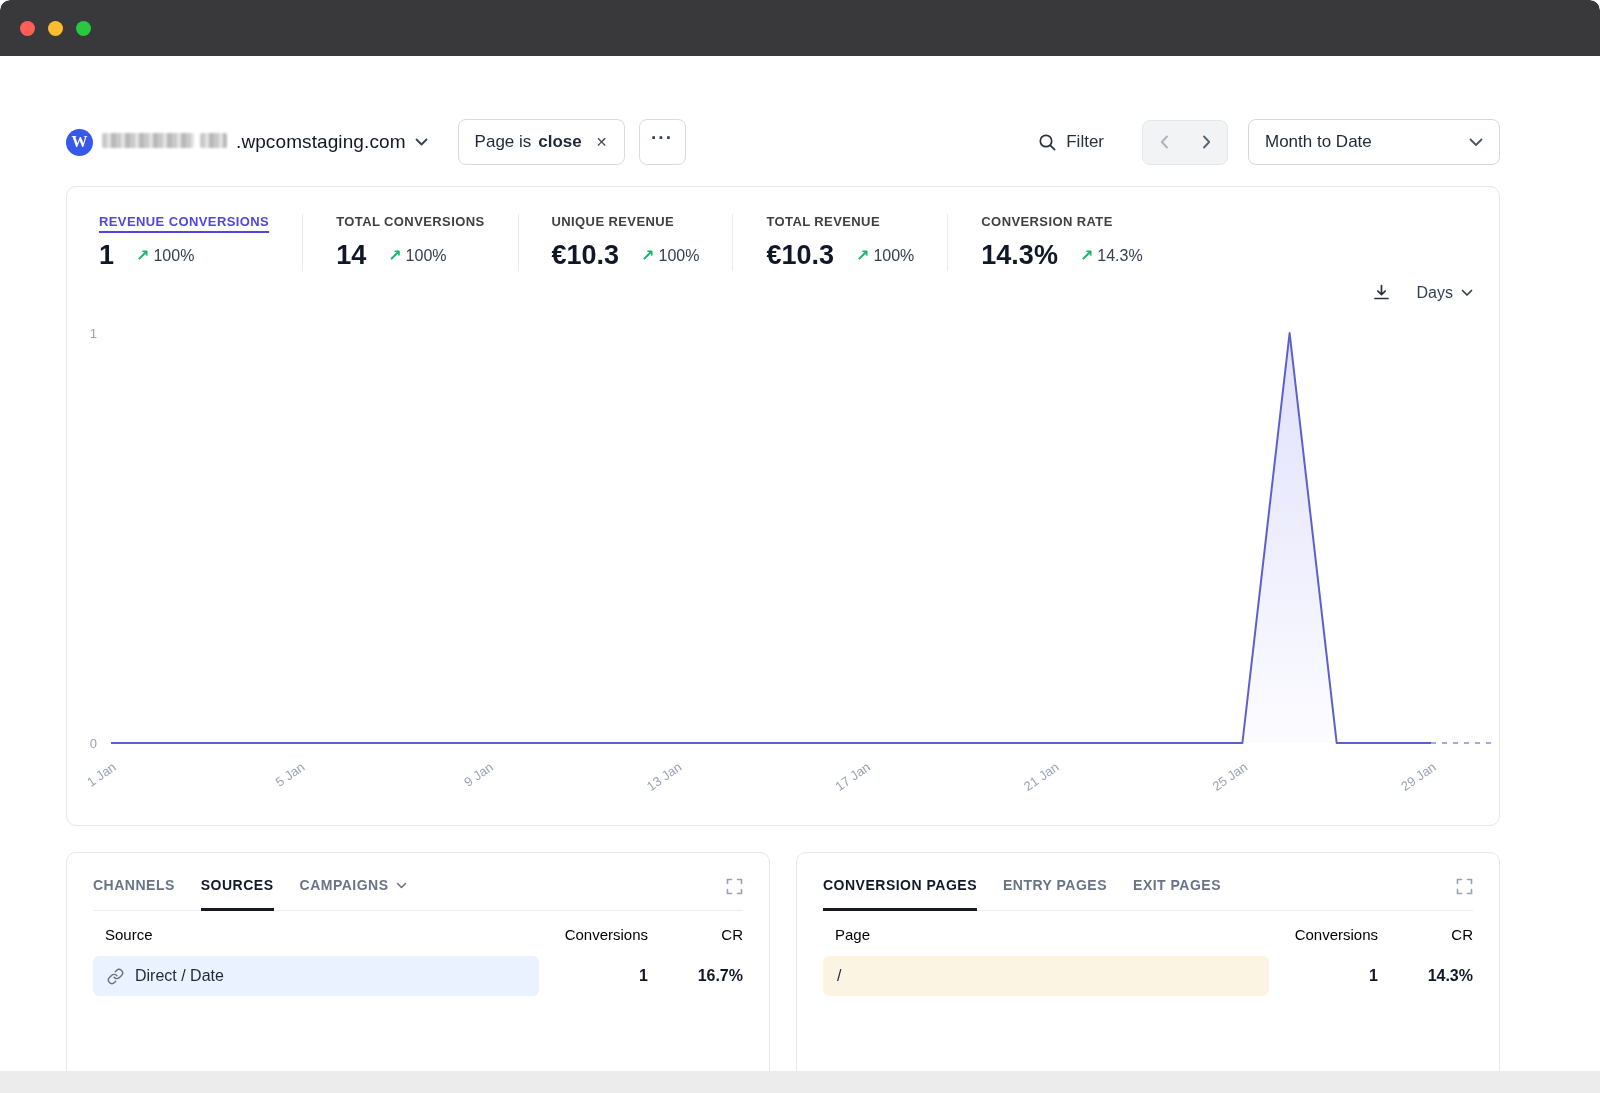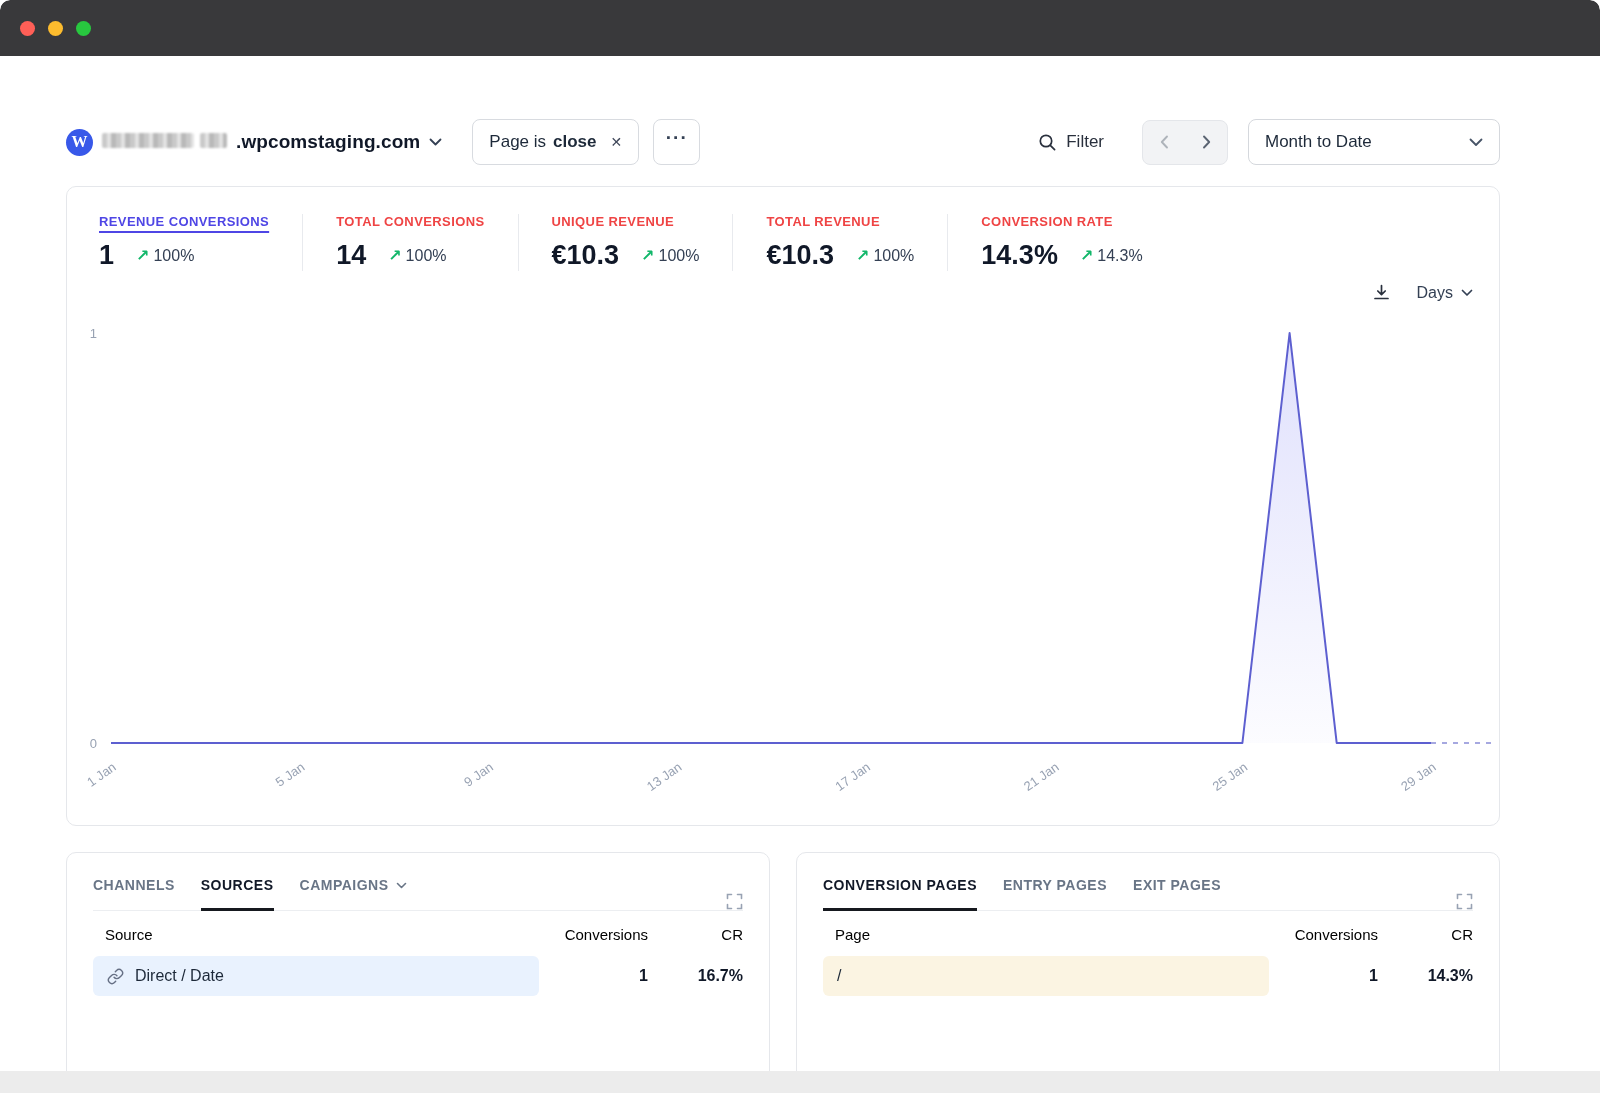--- a/index.html
+++ b/index.html
@@ -14,21 +14,21 @@
   .light.yellow { background:#fdbc2e; }
   .light.green { background:#28c83f; }
 
   
   .toolbar { position:absolute; left:66px; right:100px; top:118px; height:48px; display:flex; align-items:center; }
   .site-selector { display:flex; align-items:center; gap:9px; cursor:pointer; }
   .wp-icon { width:27px; height:27px; border-radius:50%; background:#3858e9; color:#fff; display:flex; align-items:center; justify-content:center; font-family:"Liberation Serif","DejaVu Serif",serif; font-weight:bold; font-size:16px; }
   .redacted { display:inline-block; height:15px; border-radius:2px; background:repeating-linear-gradient(90deg,#c9c9c9 0 5px,#e3e3e3 5px 9px,#b9b9b9 9px 14px); filter:blur(1px); }
   .redacted.r1 { width:92px; }
   .redacted.r2 { width:27px; margin-left:6px; }
-  .domain { font-size:19px; font-weight:700; color:#101828; letter-spacing:.1px; }
+  .domain { font-size:19px; font-weight:400; color:#101828; letter-spacing:.1px; }
   .chev { display:inline-flex; align-items:center; }
 
   .chip { display:flex; align-items:center; gap:7px; height:46px; border:1px solid #d8dbe0; border-radius:8px; padding:0 16px; margin-left:30px; font-size:17px; color:#1d2939; background:#fff; }
   .chip b { font-weight:700; }
   .chip .x { font-size:14px; color:#40485a; margin-left:7px; cursor:pointer; }
 
   .more-btn { width:47px; height:46px; border:1px solid #d8dbe0; border-radius:8px; background:#fff; margin-left:14px; font-size:19px; font-weight:700; color:#344054; letter-spacing:1px; cursor:pointer; display:flex; align-items:center; justify-content:center; padding-bottom:8px; }
 
   .toolbar .spacer { flex:1; }
 
@@ -37,38 +37,38 @@
   .pager { display:flex; margin-left:38px; background:#f2f3f5; border:1px solid #e4e6ea; border-radius:8px; height:45px; width:86px; overflow:hidden; }
   .pager button { flex:1; background:transparent; border:none; display:flex; align-items:center; justify-content:center; cursor:pointer; }
 
   .daterange { display:flex; align-items:center; justify-content:space-between; width:252px; height:46px; border:1px solid #d5d8dd; border-radius:8px; padding:0 16px; margin-left:20px; font-size:17px; font-weight:500; color:#1d2939; cursor:pointer; background:#fff; }
 
   
   .main-card { position:absolute; left:66px; top:186px; width:1434px; height:640px; border:1px solid #e5e7eb; border-radius:10px; background:#fff; }
   .metrics { display:flex; padding:27px 0 0 32px; }
   .metric { padding-right:33px; margin-right:33px; border-right:1px solid #e8eaee; cursor:pointer; }
   .metric:last-child { border-right:none; }
-  .metric-label { font-size:13px; font-weight:700; letter-spacing:.4px; color:#ef4444; white-space:nowrap; }
+  .metric-label { font-size:13px; font-weight:700; letter-spacing:.4px; color:#404040; white-space:nowrap; }
   .metric.active .metric-label { color:#4f46e5; text-decoration:underline; text-underline-offset:5px; text-decoration-thickness:1.5px; }
   .metric-value-row { display:flex; align-items:center; margin-top:11px; }
   .metric-value { font-size:27px; font-weight:700; color:#101828; }
   .metric-delta { display:flex; align-items:center; gap:4px; margin-left:22px; }
   .trend-icon { color:#12b76a; font-size:16px; font-weight:700; }
   .delta-text { font-size:16px; color:#344054; }
 
   .chart-controls { position:absolute; right:26px; top:96px; display:flex; align-items:center; gap:26px; }
   .interval { display:flex; align-items:center; gap:8px; font-size:16px; color:#344054; cursor:pointer; }
   #chart-svg { position:absolute; left:0; top:140px; }
   .axis-label { fill:#98a2b3; font-size:13px; font-family:"Liberation Sans","DejaVu Sans",sans-serif; }
 
   
   .card { position:absolute; top:852px; width:704px; height:241px; border:1px solid #e5e7eb; border-radius:10px; background:#fff; padding:24px 26px 0; overflow:hidden; }
   .card.left { left:66px; }
   .card.right { left:796px; }
-  .tabs { display:flex; align-items:flex-end; gap:26px; border-bottom:1px solid #eceef1; position:relative; }
+  .tabs { display:flex; align-items:flex-start; gap:26px; border-bottom:1px solid #eceef1; position:relative; }
   .tab { font-size:14px; font-weight:700; letter-spacing:.5px; color:#697586; padding-bottom:17px; position:relative; cursor:pointer; display:flex; align-items:center; gap:7px; white-space:nowrap; }
   .tab.active { color:#111827; }
   .tab.active::after { content:""; position:absolute; left:0; right:0; bottom:-1px; height:3px; background:#16191f; }
   .tabs .expand { margin-left:auto; cursor:pointer; margin-top:1px; }
 
   .thead { display:grid; align-items:center; padding:15px 0 13px; font-size:15px; color:#000000;margin-left:12px; }
   .trow { display:grid; align-items:center; }
   .grid-src { grid-template-columns:1fr 95px 95px; }
   .num { text-align:right; }
   .cell-num { font-size:16px; font-weight:700; color:#101828; text-align:right; }

